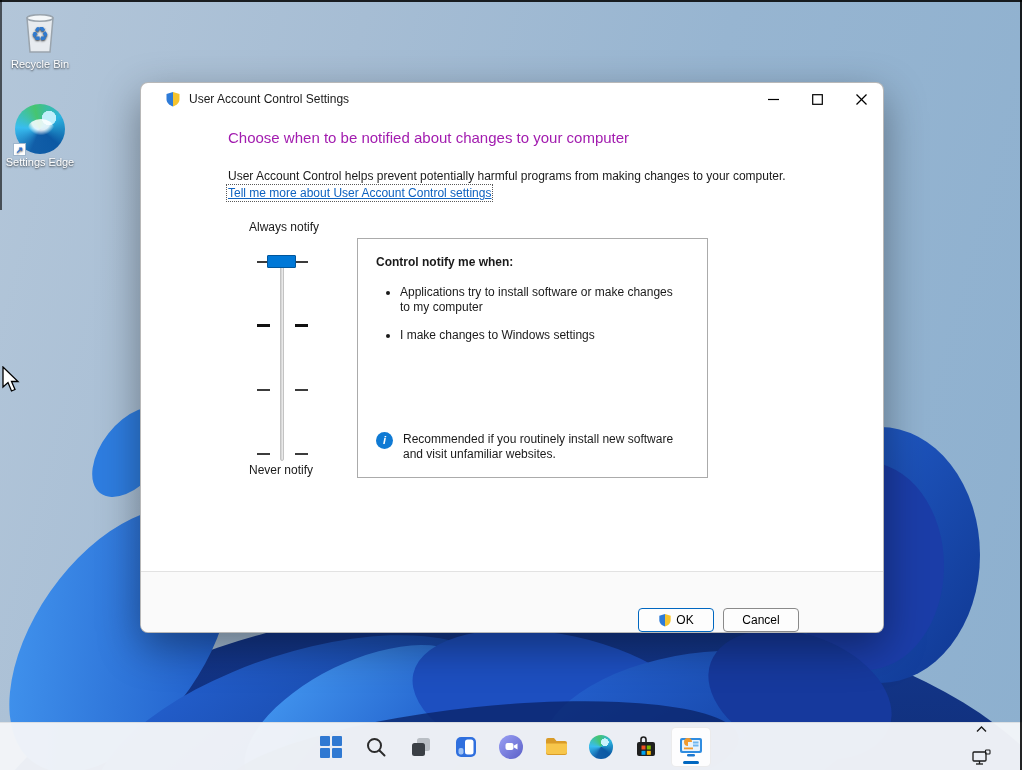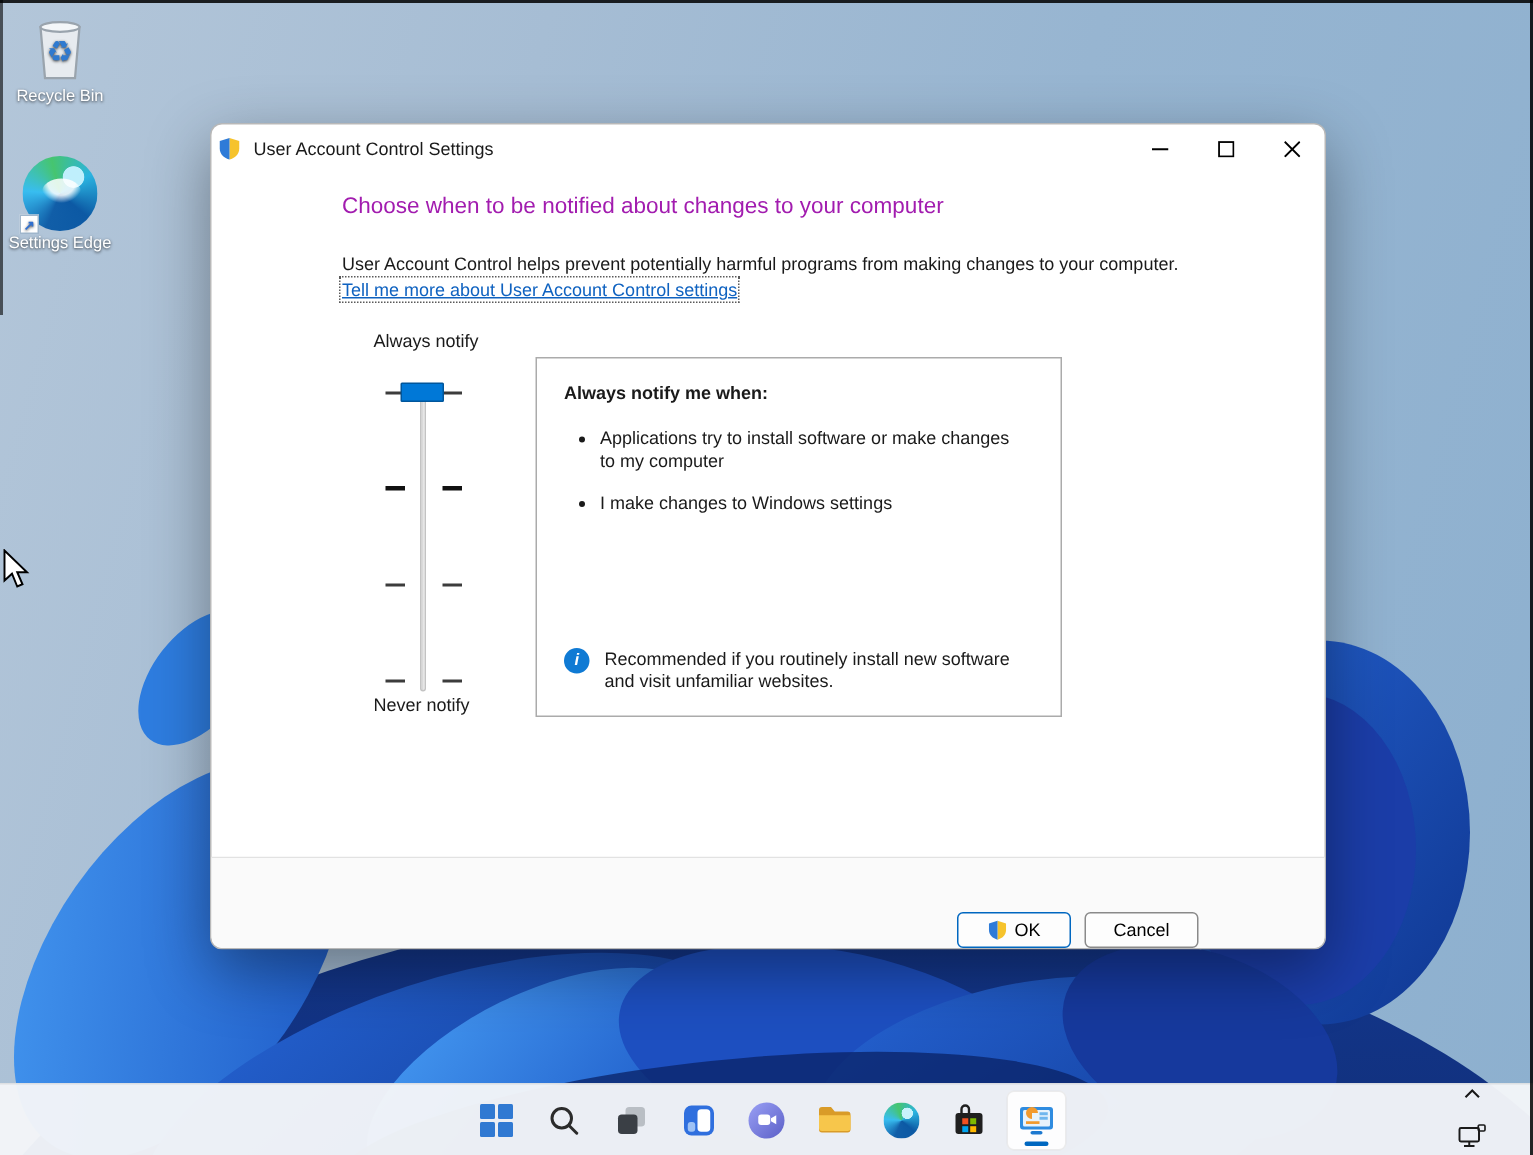--- a/index.html
+++ b/index.html
@@ -33,21 +33,21 @@
   .shortcut-badge{ position:absolute; left:-2px; bottom:-2px; width:13px; height:13px; background:#fff; border:1px solid #9fb6cc;
     display:flex; align-items:center; justify-content:center; font-size:9px; color:#2f6fd0; font-weight:bold;}
 
   
   .cursor{ position:absolute; left:1px; top:366px; z-index:70; }
 
   
   .uac-window{ position:absolute; left:140px; top:82px; width:744px; height:551px;
     background:#fff; border:1px solid rgba(0,0,0,.28); border-radius:8px;
     box-shadow:0 14px 42px rgba(0,0,0,.38); z-index:20; }
-  .titlebar{ display:flex; align-items:center; height:32px; padding-left:4px; }
+  .titlebar{ display:flex; align-items:center; height:32px; padding-left:24px; }
   .titlebar-title{ margin-left:8px; font-size:12px; }
   .win-controls{ margin-left:auto; display:flex; height:32px; }
   .win-btn{ width:44px; height:32px; display:flex; align-items:center; justify-content:center; }
 
   .uac-heading{ position:absolute; left:87px; top:46px; width:620px; font-size:15px; color:#a21caf; }
   .uac-intro{ position:absolute; left:87px; top:86px; width:600px; font-size:12px; }
   .uac-link{ position:absolute; left:87px; top:103px; font-size:12px; color:#0f62c0; text-decoration:underline;
     outline:1px dotted #5a5a5a; outline-offset:1px; cursor:pointer; }
 
   .slider-label-top{ position:absolute; left:108px; top:137px; font-size:12px; }
@@ -197,21 +197,21 @@
     <div class="tick" style="left:154px; top:178px;"></div>
     <div class="tick bold" style="left:116px; top:241px;"></div>
     <div class="tick bold" style="left:154px; top:241px;"></div>
     <div class="tick" style="left:116px; top:306px;"></div>
     <div class="tick" style="left:154px; top:306px;"></div>
     <div class="tick" style="left:116px; top:370px;"></div>
     <div class="tick" style="left:154px; top:370px;"></div>
     <div class="slider-thumb"></div>
 
     <div class="desc-panel">
-      <div class="desc-heading">Always notify me when:</div>
+      <div class="desc-heading">Control notify me when:</div>
       <ul class="desc-bullets">
         <li>Applications try to install software or make changes to my computer</li>
         <li>I make changes to Windows settings</li>
       </ul>
       <div class="recommend-row">
         <div class="info-icon">i</div>
         <div class="recommend-text">Recommended if you routinely install new software and visit unfamiliar websites.</div>
       </div>
     </div>
 

